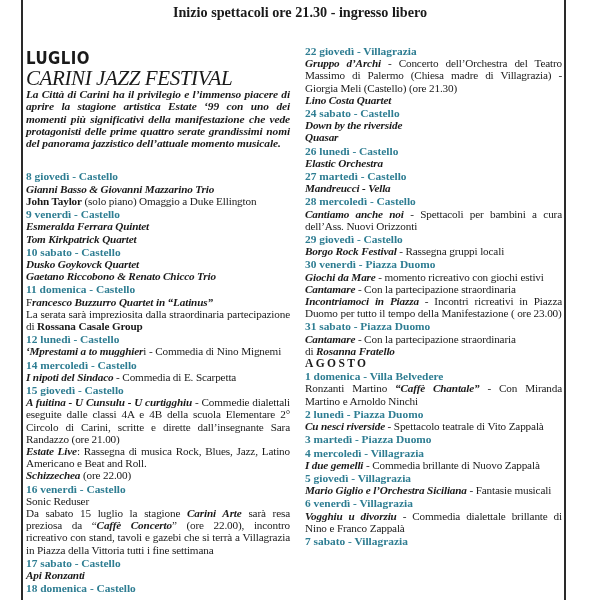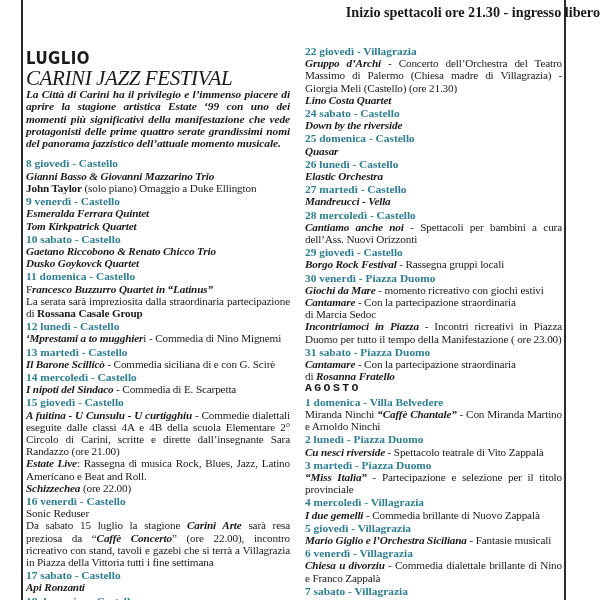--- a/index.html
+++ b/index.html
@@ -7,49 +7,49 @@
     width: 600px; height: 600px; overflow: hidden; position: relative;
     background: #ffffff;
     font-family: "Liberation Serif", "DejaVu Serif", serif;
     color: #1a1a1a;
   }
   .frame {
     position: absolute; left: 21px; top: -4px; width: 541px; height: 612px;
     border-left: 2px solid #2a2a2a; border-right: 2px solid #2a2a2a;
   }
   .header-line {
-    position: absolute; left: 0; right: 0; top: 4px; text-align: right;
+    position: absolute; left: 0; right: 0; top: 4px; text-align: center;
     font-weight: bold; font-size: 14.2px; color: #1a1a1a;
   }
   .col {
     position: absolute; top: 44px; font-size: 11.2px; line-height: 12.2px;
   }
   .col-left { left: 26px; width: 264px; }
   .col-right { left: 305px; width: 257px; }
   .month {
     font-family: "DejaVu Sans", sans-serif; font-weight: bold;
     font-size: 17px; letter-spacing: 0.5px; line-height: 20px; margin-top: 4px;
     transform: scaleX(0.88); transform-origin: left;
   }
   .festival {
     font-style: italic; font-size: 21px; line-height: 20px; margin-top: 0px;
     letter-spacing: -0.4px;
   }
   .intro {
     font-style: italic; font-weight: bold; font-size: 11.4px; line-height: 12.3px;
-    text-align: justify; margin-bottom: 8px; letter-spacing: -0.1px;
+    text-align: justify; margin-bottom: 21px; letter-spacing: -0.1px;
   }
   .day {
     color: #2e7d92; font-weight: bold; font-size: 11.4px; line-height: 12.2px;
     margin-top: 1px;
   }
   .line { text-align: justify; letter-spacing: -0.15px; }
   .bi { font-style: italic; font-weight: bold; margin-top: 28px; }
   .b { font-weight: bold; }
-  .month2 { font-weight: bold; letter-spacing: 2.4px; font-size: 11.5px; line-height: 12.2px; font-family: Liberation Mono, monospace; }
+  .month2 { font-weight: bold; letter-spacing: 2.4px; font-size: 11.5px; line-height: 12.2px; }
   .event { margin: 0; }
 </style>
 </head>
 <body>
 
 <div class="frame"></div>
 <div class="header-line">Inizio spettacoli ore 21.30 - ingresso libero</div>
 
 <div class="col col-left">
   <div class="month">LUGLIO</div>
@@ -61,35 +61,31 @@
         <div class="line"><span class="bi">Gianni Basso &amp; Giovanni Mazzarino Trio</span></div>
         <div class="line"><span class="b">John Taylor</span><span> (solo piano) Omaggio a Duke Ellington</span></div>
       </div>
       <div class="event">
         <div class="day">9 venerdì - Castello</div>
         <div class="line"><span class="bi">Esmeralda Ferrara Quintet</span></div>
         <div class="line"><span class="bi">Tom Kirkpatrick Quartet</span></div>
       </div>
       <div class="event">
         <div class="day">10 sabato - Castello</div>
+        <div class="line"><span class="bi">Dusko Goykovck Quartet</span></div>
         <div class="line"><span class="bi">Gaetano Riccobono &amp; Renato Chicco Trio</span></div>
-        <div class="line"><span class="bi">Dusko Goykovck Quartet</span></div>
       </div>
       <div class="event">
         <div class="day">11 domenica - Castello</div>
         <div class="line"><span>F</span><span class="bi">rancesco Buzzurro Quartet in “Latinus”</span></div>
         <div class="line"><span>La serata sarà impreziosita dalla straordinaria partecipazione di </span><span class="b">Rossana Casale Group</span></div>
       </div>
       <div class="event">
         <div class="day">12  lunedì - Castello</div>
         <div class="line"><span class="bi">‘Mprestami a to mugghier</span><span>i - Commedia  di Nino Mignemi</span></div>
-      </div>
-      <div class="event">
-        <div class="day">13 martedì - Castello</div>
-        <div class="line"><span class="bi">Il Barone Scillicò</span><span> - Commedia siciliana di e con G. Scirè</span></div>
       </div>
       <div class="event">
         <div class="day">14 mercoledì - Castello</div>
         <div class="line"><span class="bi">I nipoti del Sindaco</span><span> - Commedia di E. Scarpetta</span></div>
       </div>
       <div class="event">
         <div class="day">15 giovedì - Castello</div>
         <div class="line"><span class="bi">A fuitina - U Cunsulu - U curtigghiu</span><span> - Commedie dialettali eseguite dalle classi 4A e 4B della scuola Elementare 2° Circolo di Carini, scritte e dirette dall’insegnante Sara Randazzo (ore 21.00)</span></div>
         <div class="line"><span class="bi">Estate Live</span><span>: Rassegna di musica Rock, Blues, Jazz, Latino Americano  e Beat and Roll.</span></div>
         <div class="line"><span class="bi">Schizzechea</span><span> (ore 22.00)</span></div>
@@ -116,21 +112,20 @@
         <div class="line"><span class="bi">Gruppo d’Archi</span><span> - Concerto dell’Orchestra del Teatro Massimo di Palermo (Chiesa madre di Villagrazia) - Giorgia Meli (Castello) (ore 21.30)</span></div>
       </div>
       <div class="event">
         <div class="line"><span class="bi">Lino Costa Quartet</span></div>
       </div>
       <div class="event">
         <div class="day">24 sabato - Castello</div>
         <div class="line"><span class="bi">Down by the riverside</span></div>
       </div>
       <div class="event">
-        <div class="day">25 domenica - Castello</div>
         <div class="line"><span class="bi">Quasar</span></div>
       </div>
       <div class="event">
         <div class="day">26 lunedì - Castello</div>
         <div class="line"><span class="bi">Elastic Orchestra</span></div>
       </div>
       <div class="event">
         <div class="day">27 martedì - Castello</div>
         <div class="line"><span class="bi">Mandreucci - Vella</span></div>
       </div>
@@ -139,52 +134,50 @@
         <div class="line"><span class="bi">Cantiamo anche noi</span><span> - Spettacoli per bambini a cura dell’Ass. Nuovi Orizzonti</span></div>
       </div>
       <div class="event">
         <div class="day">29 giovedì - Castello</div>
         <div class="line"><span class="bi">Borgo Rock Festival</span><span> - Rassegna gruppi locali</span></div>
       </div>
       <div class="event">
         <div class="day">30 venerdì - Piazza Duomo</div>
         <div class="line"><span class="bi">Giochi da Mare</span><span> - momento ricreativo con giochi estivi</span></div>
         <div class="line"><span class="bi">Cantamare</span><span> - Con la partecipazione straordinaria</span></div>
-        <div class="line"><span>di Marcia Sedoc</span></div>
         <div class="line"><span class="bi">Incontriamoci in Piazza</span><span> - Incontri ricreativi in Piazza Duomo per tutto il tempo della Manifestazione ( ore 23.00)</span></div>
       </div>
       <div class="event">
         <div class="day">31 sabato - Piazza Duomo</div>
         <div class="line"><span class="bi">Cantamare</span><span> - Con la partecipazione straordinaria</span></div>
         <div class="line"><span> di </span><span class="bi">Rosanna Fratello</span></div>
       </div>
     </div>
   <div class="month2">AGOSTO</div>
   <div id="right-days-after">
       <div class="event">
         <div class="day">1 domenica - Villa Belvedere</div>
-        <div class="line"><span>Miranda Ninchi </span><span class="bi">“Caffè Chantale”</span><span> - Con Miranda Martino e Arnoldo Ninchi</span></div>
+        <div class="line"><span>Ronzanti Martino </span><span class="bi">“Caffè Chantale”</span><span> - Con Miranda Martino e Arnoldo Ninchi</span></div>
       </div>
       <div class="event">
         <div class="day">2 lunedì - Piazza Duomo</div>
         <div class="line"><span class="bi">Cu nesci riverside</span><span> - Spettacolo teatrale di Vito Zappalà</span></div>
       </div>
       <div class="event">
         <div class="day">3 martedì - Piazza Duomo</div>
-        <div class="line"><span class="bi">“Miss Italia”</span><span> - Partecipazione e selezione per il titolo provinciale</span></div>
       </div>
       <div class="event">
         <div class="day">4 mercoledì - Villagrazia</div>
         <div class="line"><span class="bi">I due gemelli</span><span> - Commedia brillante di Nuovo Zappalà</span></div>
       </div>
       <div class="event">
         <div class="day">5 giovedì - Villagrazia</div>
         <div class="line"><span class="bi">Mario Giglio e l’Orchestra Siciliana</span><span> - Fantasie musicali</span></div>
       </div>
       <div class="event">
         <div class="day">6 venerdì - Villagrazia</div>
-        <div class="line"><span class="bi">Chiesa u divorziu</span><span> - Commedia dialettale brillante di Nino e Franco Zappalà</span></div>
+        <div class="line"><span class="bi">Vogghiu u divorziu</span><span> - Commedia dialettale brillante di Nino e Franco Zappalà</span></div>
       </div>
       <div class="event">
         <div class="day">7 sabato - Villagrazia</div>
       </div>
     </div>
 </div>
 
 </body></html>

